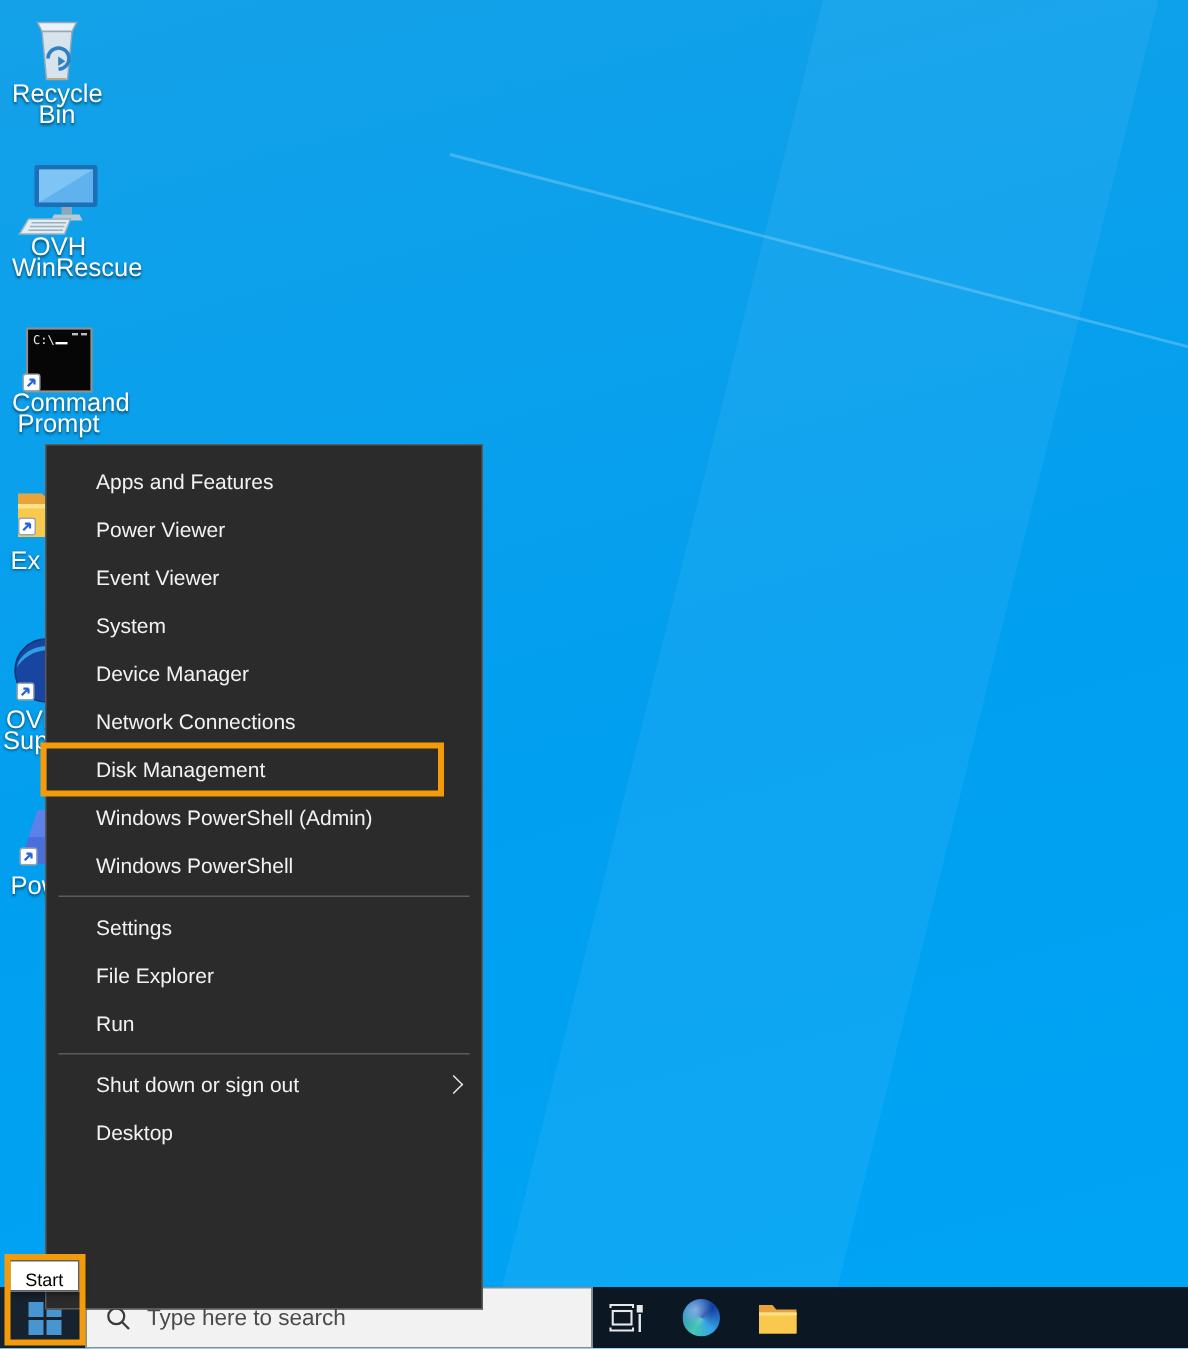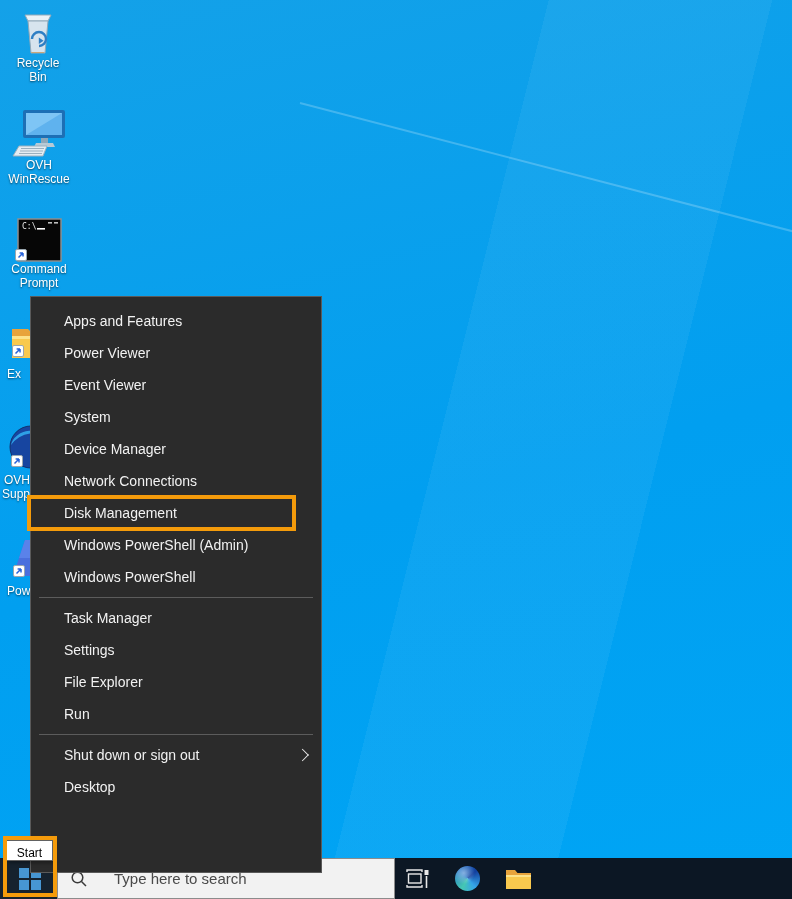--- a/index.html
+++ b/index.html
@@ -6,40 +6,40 @@
   body{font-family:"Liberation Sans",sans-serif;}
   #screen{position:relative;width:792px;height:899px;overflow:hidden;
     background:linear-gradient(165deg,#14a1e8 0%,#019ff0 55%,#00a5f5 100%);}
   
   .beam-line{position:absolute;left:300px;top:102px;width:560px;height:2px;
     background:rgba(255,255,255,0.22);transform:rotate(14.6deg);transform-origin:left center;}
   .beam-soft{position:absolute;inset:0;
     background:linear-gradient(104deg,transparent 54%,rgba(255,255,255,0.05) 54%,rgba(255,255,255,0.05) 76%,transparent 76%);}
   
   .dicon{position:absolute;text-align:center;}
-  .dlabel{color:#fff;font-size:12px;line-height:14px;text-shadow:0 1px 2px rgba(0,0,0,0.6);}
+  .dlabel{color:#fff;font-size:17px;line-height:14px;text-shadow:0 1px 2px rgba(0,0,0,0.6);}
   .badge{position:absolute;width:12px;height:12px;background:#fff;border:1px solid #9aa7b0;border-radius:2px;box-sizing:border-box;}
   
   #winx{position:absolute;left:30px;top:296px;width:292px;height:577px;background:#2b2b2b;
     border:1px solid #5a5a5a;box-sizing:border-box;padding-top:8px;z-index:30;}
   .menu-item{height:32px;display:flex;align-items:center;padding-left:33px;padding-right:10px;
     color:#f2f2f2;font-size:14px;cursor:default;position:relative;}
   .menu-sep{height:1px;background:#5c5c5c;margin:4px 8px;}
   .chev{position:absolute;right:14px;top:50%;width:8px;height:8px;border-top:1.5px solid #e8e8e8;
     border-right:1.5px solid #e8e8e8;transform:translateY(-50%) rotate(45deg);}
   .hl-box{position:absolute;border:4px solid #f49b0b;box-sizing:border-box;z-index:60;pointer-events:none;}
   #hl-disk{left:27px;top:495px;width:269px;height:36px;}
   #hl-start{left:3px;top:836px;width:54px;height:61px;}
   
   #taskbar{position:absolute;left:0;top:858px;width:792px;height:41px;background:#0c1724;z-index:20;}
   #start-btn{position:absolute;left:0;top:0;width:60px;height:41px;background:#16222e;display:flex;align-items:center;justify-content:center;}
   .winlogo{display:grid;grid-template-columns:10px 10px;grid-template-rows:10px 10px;gap:2px;}
   .winlogo span{background:#4796d2;display:block;}
   #searchbox{position:absolute;left:57px;top:0;width:338px;height:41px;background:#f2f2f2;
-    border:1px solid #8c8c8c;box-sizing:border-box;display:flex;align-items:center;z-index:25;gap:16px;}
+    border:1px solid #8c8c8c;box-sizing:border-box;display:flex;align-items:center;z-index:25;}
   #searchbox input{border:none;outline:none;background:transparent;font-family:"Liberation Sans",sans-serif;
     font-size:15px;color:#4a4a4a;width:250px;}
   #searchbox input::placeholder{color:#4a4a4a;opacity:1;}
   .tb-icon{position:absolute;top:0;width:46px;height:41px;display:flex;align-items:center;justify-content:center;}
   #edge-circle{width:25px;height:25px;border-radius:50%;
     background:radial-gradient(circle at 35% 28%,rgba(255,255,255,0.45),transparent 46%),
       conic-gradient(from 210deg,#45c7b3,#2173c9 30%,#123f9e 55%,#35a4e8 80%,#45c7b3);}
   
   #start-tooltip{position:absolute;left:6px;top:840px;width:47px;height:21px;background:#fff;
     border:1px solid #616161;box-sizing:border-box;z-index:50;display:flex;align-items:flex-end;justify-content:center;
@@ -173,23 +173,20 @@
         <span>Disk Management</span>
       </div>
     <div class="menu-item">
         <span>Windows PowerShell (Admin)</span>
       </div>
     <div class="menu-item">
         <span>Windows PowerShell</span>
       </div>
     <div class="menu-sep"></div>
     <div class="menu-item">
-        <span>Task Manager</span>
-      </div>
-    <div class="menu-item">
         <span>Settings</span>
       </div>
     <div class="menu-item">
         <span>File Explorer</span>
       </div>
     <div class="menu-item">
         <span>Run</span>
       </div>
     <div class="menu-sep"></div>
     <div class="menu-item">

